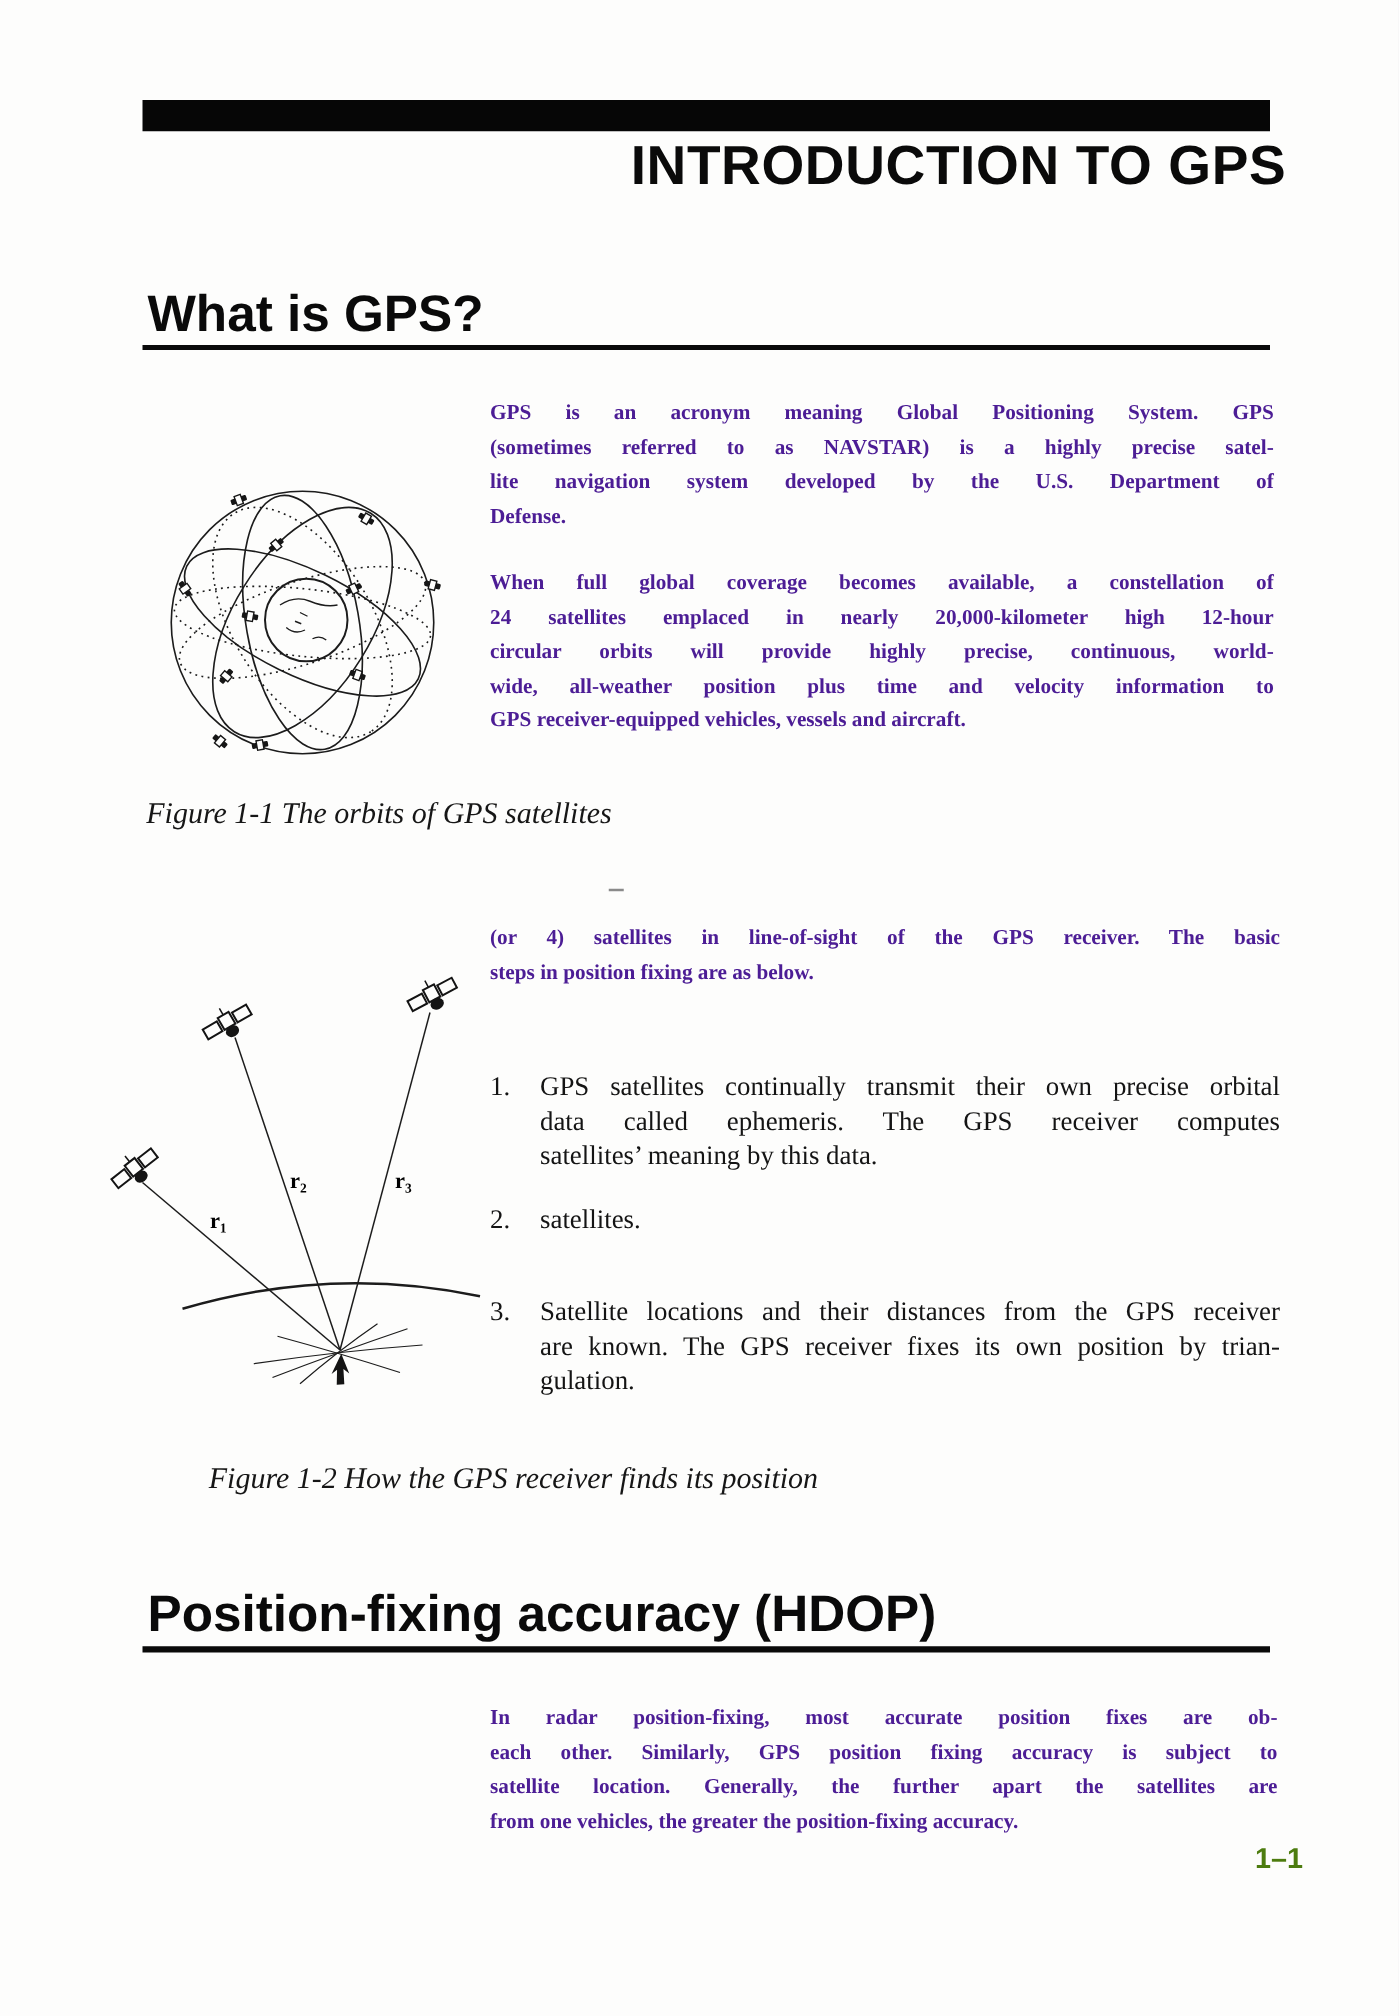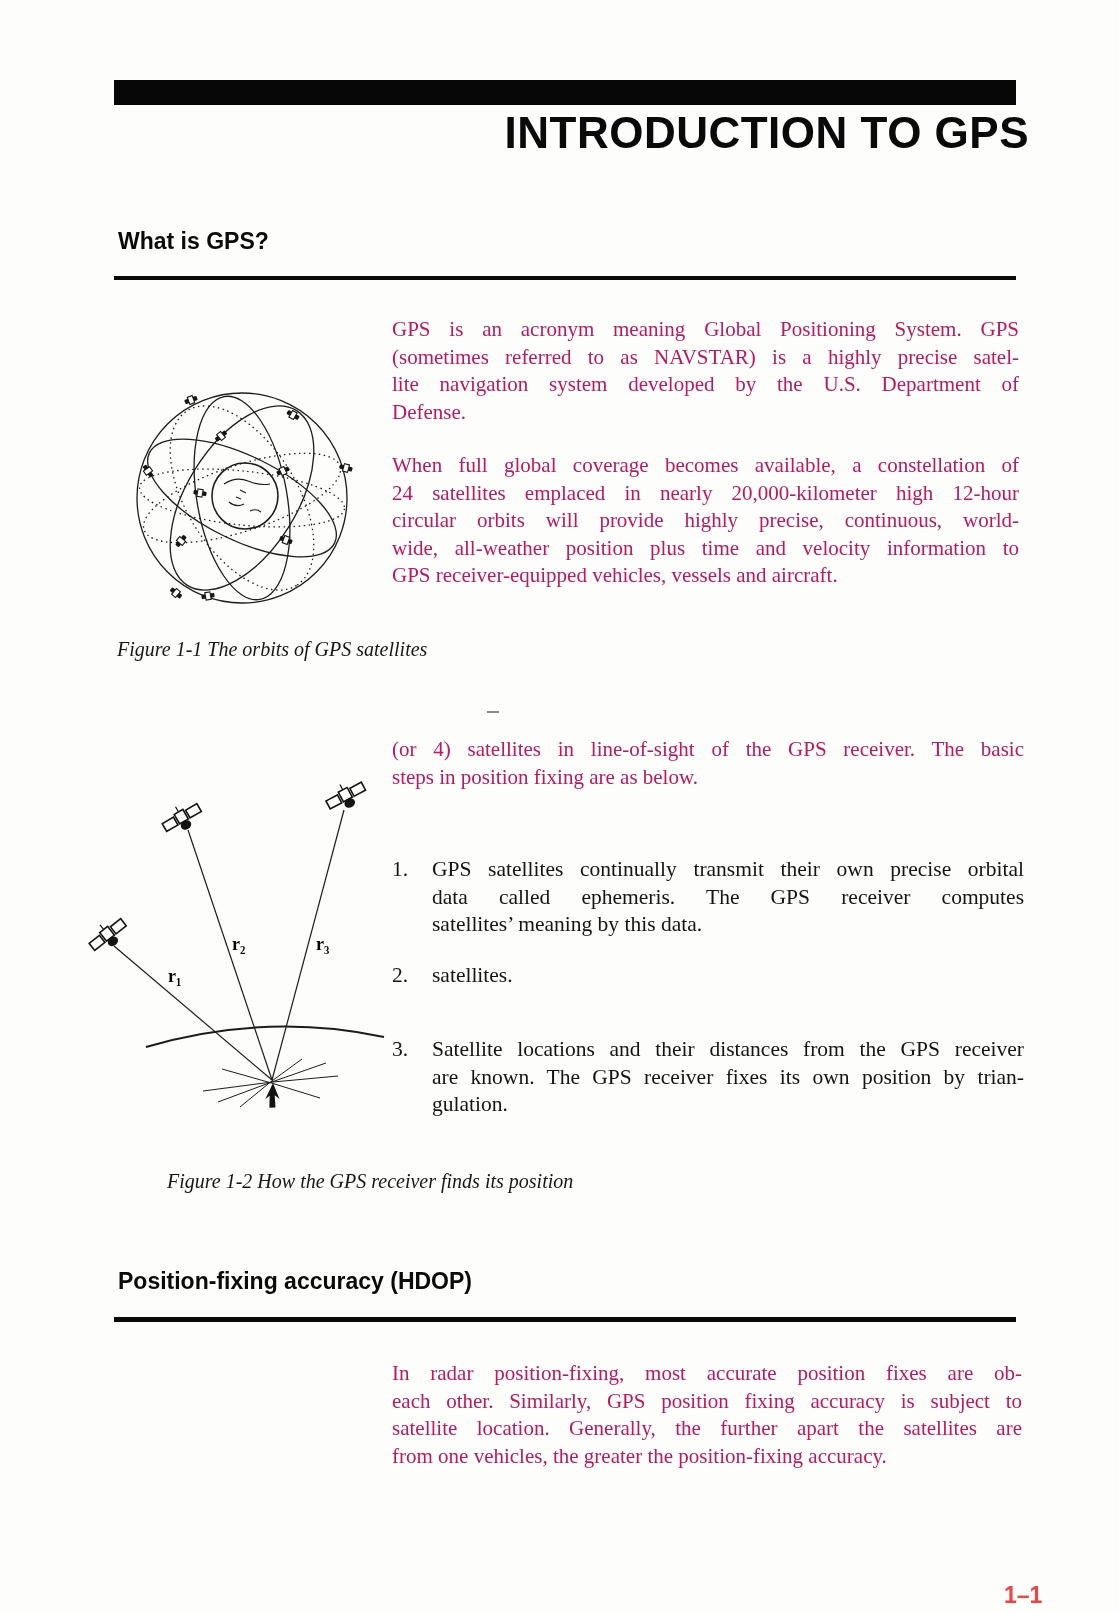--- a/index.html
+++ b/index.html
@@ -11,50 +11,50 @@
   }
   .topbar { position:absolute; left:114px; top:80px; width:902px; height:25px; background:#060606; }
   .main-title {
     position:absolute; top:108px; right:102px;
     font-family:"Liberation Sans", sans-serif; font-weight:700;
     font-size:44px; letter-spacing:0.5px; color:#0a0a0a; white-space:nowrap;
   }
   .sec-heading {
     position:absolute; left:118px;
     font-family:"Liberation Sans", sans-serif; font-weight:700;
-    font-size:23px; color:#0a0a0a; white-space:nowrap;
+    font-size:41px; color:#0a0a0a; white-space:nowrap;
   }
   .heading1 { top:228px; }
   .heading2 { top:1268px; }
   .rule { position:absolute; left:114px; width:902px; background:#0a0a0a; }
   .rule1 { top:276px; height:4px; }
   .rule2 { top:1317px; height:5px; }
-  .body-text { position:absolute; font-size:21px; line-height:27.6px; color:#be185d; }
+  .body-text { position:absolute; font-size:17px; line-height:27.6px; color:#4c1d95;font-weight:bold; }
   .justify .line { text-align:justify; text-align-last:justify; }
   .justify .line:last-child { text-align-last:left; }
   .para1 { left:392px; top:316px; width:627px; }
   .para2 { left:392px; top:452px; width:627px; }
   .para3 { left:392px; top:736px; width:632px; }
   .para4 { left:392px; top:1360px; width:630px; }
   .list-item { position:absolute; left:392px; display:flex; font-size:21.5px; line-height:27.6px; color:#141414; }
   .item1 { top:856px; }
   .item2 { top:962px; }
   .item3 { top:1036px; }
   .num { flex:none; width:40px; }
   .li-text { width:592px; }
-  .caption { position:absolute; font-style:italic; font-size:20px; color:#161616; white-space:nowrap; }
+  .caption { position:absolute; font-style:italic; font-size:24px; color:#161616; white-space:nowrap; }
   .caption1 { left:117px; top:638px; }
   .caption2 { left:167px; top:1170px; }
   .fig { position:absolute; }
   .fig1 { left:128px; top:384px; width:230px; height:232px; }
   .fig2 { left:70px; top:750px; width:340px; height:362px; }
   .divider-mark { position:absolute; left:487px; top:711px; width:12px; height:2px; background:#8a8a8a; }
   .page-num {
-    position:absolute; left:1004px; top:1582px;
-    font-family:"Liberation Sans", sans-serif; font-weight:700; font-size:23px; color:#ef4444;
+    position:absolute; left:1004px; top:1473px;
+    font-family:"Liberation Sans", sans-serif; font-weight:700; font-size:23px; color:#4d7c0f;
   }
   svg text { font-family:"Liberation Serif", serif; font-weight:700; }
 </style>
 </head>
 <body>
 
 <div class="page">
 
   <div class="topbar"></div>
   <div class="main-title">INTRODUCTION TO GPS</div>

